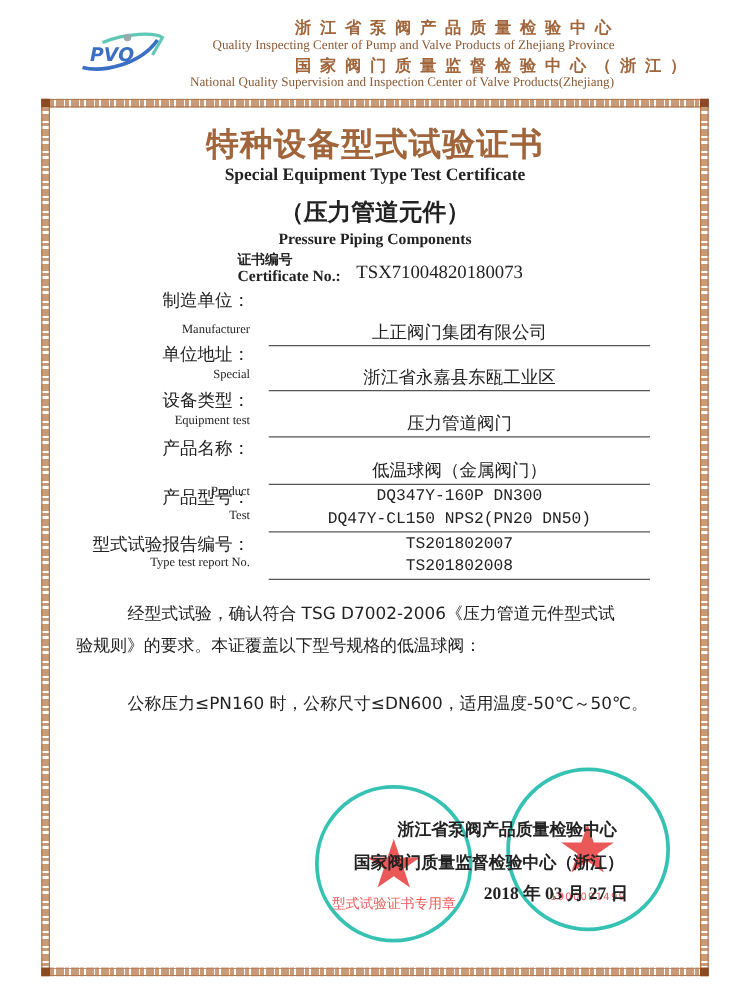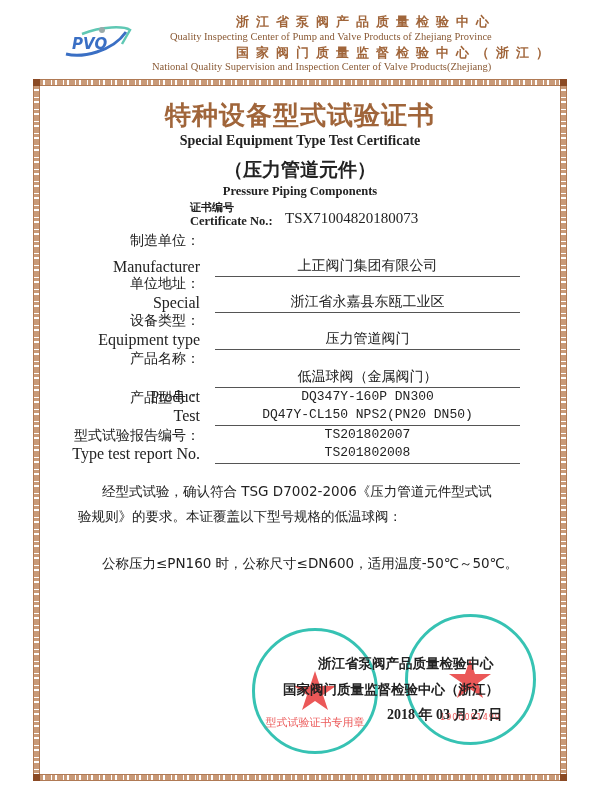--- a/index.html
+++ b/index.html
@@ -39,21 +39,21 @@
   .sub-cn { left: 0; width: 600px; top: 157px; text-align: center; font-size: 19px; font-family: "DejaVu Sans", sans-serif; font-weight: bold; color: #222; }
   .sub-en { left: 0; width: 600px; top: 184px; text-align: center; font-size: 12.5px; font-weight: bold; color: #222; }
 
   .certno-cn { left: 190px; top: 200px; font-size: 11px; font-family: "DejaVu Sans", sans-serif; font-weight: bold; }
   .certno-en { left: 190px; top: 214px; font-size: 12.5px; font-weight: bold; }
   .certno-val { left: 285px; top: 210px; font-size: 15px; }
 
   
   .lbl { right: 400px; text-align: right; white-space: nowrap; }
   .lbl.cn { font-size: 14px; font-family: "DejaVu Sans", sans-serif; }
-  .lbl.en { font-size: 16px; }
+  .lbl.en { font-size: 10px; }
   .val { left: 215px; width: 305px; text-align: center; white-space: nowrap; font-size: 14px; }
   .val.cn { font-family: Liberation Mono, monospace; }
   .val.mono { font-family: "Liberation Mono", "DejaVu Sans Mono", monospace; font-size: 13px; }
   .uline { left: 215px; width: 305px; height: 1px; background: #555; }
 
   
   .para { left: 80px; width: 450px; font-size: 13.5px; font-family: "DejaVu Sans", sans-serif; line-height: 26px; }
 
   
   .stamp { border: 3px solid #14b8a6; border-radius: 50%; opacity: 0.85; }
@@ -102,21 +102,21 @@
 <div class="abs lbl en" style="top:258px">Manufacturer</div>
 <div class="abs val cn" style="top:257px">上正阀门集团有限公司</div>
 <div class="abs uline" style="top:276px"></div>
 
 <div class="abs lbl cn" style="top:275px">单位地址：</div>
 <div class="abs lbl en" style="top:294px">Special</div>
 <div class="abs val cn" style="top:293px">浙江省永嘉县东瓯工业区</div>
 <div class="abs uline" style="top:312px"></div>
 
 <div class="abs lbl cn" style="top:312px">设备类型：</div>
-<div class="abs lbl en" style="top:331px">Equipment type</div>
+<div class="abs lbl en" style="top:331px">Equipment test</div>
 <div class="abs val cn" style="top:330px">压力管道阀门</div>
 <div class="abs uline" style="top:349px"></div>
 
 <div class="abs lbl cn" style="top:350px">产品名称：</div>
 <div class="abs lbl en" style="top:388px">Product</div>
 <div class="abs val cn" style="top:368px">低温球阀（金属阀门）</div>
 <div class="abs uline" style="top:387px"></div>
 
 <div class="abs lbl cn" style="top:389px">产品型号：</div>
 <div class="abs lbl en" style="top:407px">Test</div>
@@ -124,21 +124,21 @@
 <div class="abs val mono" style="top:407px">DQ47Y-CL150 NPS2(PN20 DN50)</div>
 <div class="abs uline" style="top:425px"></div>
 
 <div class="abs lbl cn" style="top:427px">型式试验报告编号：</div>
 <div class="abs lbl en" style="top:445px">Type test report No.</div>
 <div class="abs val mono" style="top:427px">TS201802007</div>
 <div class="abs val mono" style="top:445px">TS201802008</div>
 <div class="abs uline" style="top:463px"></div>
 
 <div class="abs para" style="top:478px; left:102px;">经型式试验，确认符合 TSG D7002-2006《压力管道元件型式试</div>
-<div class="abs para" style="top:504px; left:78px;font-family:Liberation Serif, serif;">验规则》的要求。本证覆盖以下型号规格的低温球阀：</div>
+<div class="abs para" style="top:504px; left:61px;">验规则》的要求。本证覆盖以下型号规格的低温球阀：</div>
 <div class="abs para" style="top:550px; left:102px; width:460px;">公称压力≤PN160 时，公称尺寸≤DN600，适用温度-50℃～50℃。</div>
 
 <div class="abs stamp" style="left:252px; top:628px; width:120px; height:120px;">
   <svg width="120" height="120" viewBox="0 0 120 120" style="position:absolute;left:0;top:0">
     <polygon points="60,40 65,55 81,55 68,64 73,79 60,70 47,79 52,64 39,55 55,55" fill="#e83b3b"></polygon>
   </svg>
   <div class="abs stamp-text" style="left:10px; top:84px; width:100px; font-size:11px;">型式试验证书专用章</div>
 </div>
 <div class="abs stamp" style="left:405px; top:614px; width:125px; height:125px;">
   <svg width="125" height="125" viewBox="0 0 125 125" style="position:absolute;left:0;top:0">

